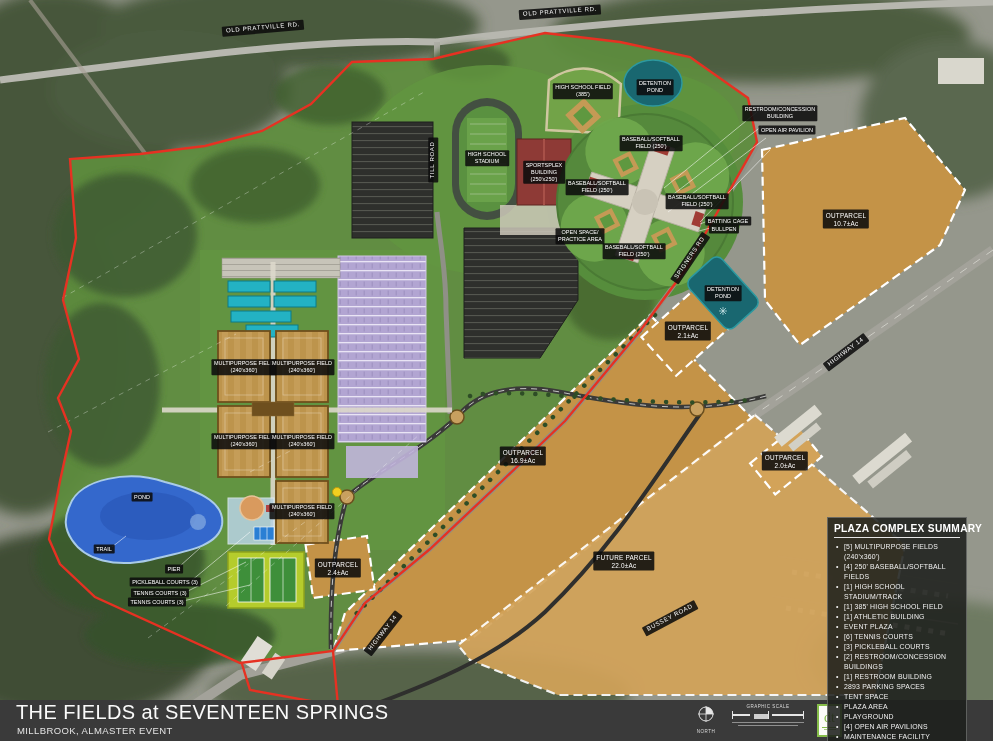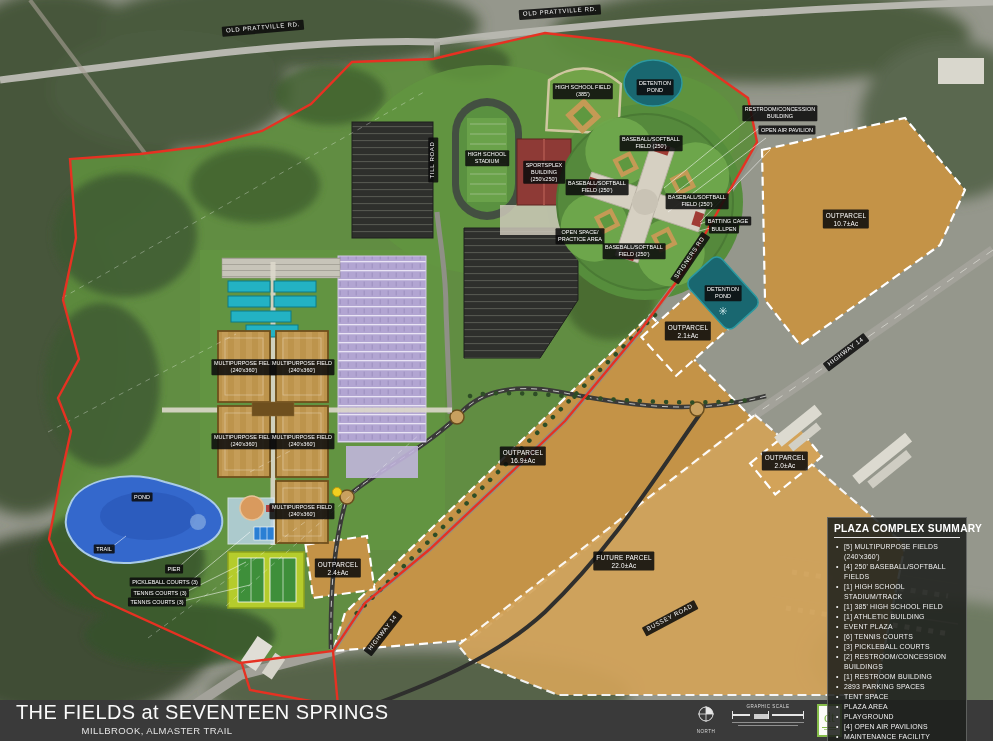--- a/index.html
+++ b/index.html
@@ -15,21 +15,21 @@
   .mlabel.rd{font-size:6px;letter-spacing:.7px;padding:1px 4px;}
   .summary{position:absolute;left:827px;top:517px;width:140px;z-index:6;
            background:rgba(30,32,28,.88);border:1px solid rgba(255,255,255,.28);padding:5px 6px 7px;}
   .summary-title{font-size:10.2px;font-weight:bold;color:#fff;letter-spacing:.3px;white-space:nowrap;
                  border-bottom:1.6px solid #e6e6e6;padding-bottom:3px;margin-bottom:4px;}
   .summary-list{margin:0;padding:0;list-style:none;}
   .summary-list li{font-size:6.9px;color:#f0f0f0;line-height:1.45;padding-left:10px;position:relative;letter-spacing:.2px;}
   .summary-list li::before{content:"\2022";position:absolute;left:2px;}
   .titlebar{position:absolute;left:0;top:700px;width:852px;height:41px;background:#3a3a3a;color:#f2f2f2;}
   .tb-title{position:absolute;left:16px;top:1px;font-size:20px;letter-spacing:.4px;color:#fafafa;white-space:nowrap;}
-  .tb-sub{position:absolute;left:17px;top:25px;width:280px;display:flex;justify-content:center;
+  .tb-sub{position:absolute;left:17px;top:25px;width:280px;display:flex;justify-content:flex-start;
           font-size:9.5px;color:#e4e4e4;letter-spacing:.4px;}
   .tb-right{position:absolute;right:10px;top:4px;display:flex;align-items:flex-start;gap:9px;}
   .north-block{width:26px;text-align:center;color:#ddd;}
   .north-block .nlabel{font-size:4.5px;letter-spacing:.5px;margin-top:1px;}
   .scale-block{width:80px;color:#ddd;text-align:center;}
   .scale-block .slabel{font-size:4.5px;letter-spacing:.5px;margin-bottom:2px;}
   .scale-bars{position:relative;height:8px;margin:0 4px;}
   .scale-bars .bar{position:absolute;top:3px;height:1.6px;background:#e6e6e6;}
   .scale-bars .tick{position:absolute;top:0;width:1px;height:8px;background:#e6e6e6;}
   .scale-bars .blockseg{position:absolute;top:3px;height:5px;background:#cfcfcf;}
@@ -461,21 +461,21 @@
           <li>[4] OPEN AIR PAVILIONS</li>
           <li>MAINTENANCE FACILITY</li>
         </ul>
     </div>
   </div>
 
   <div class="titlebar">
     <div class="tb-title">THE FIELDS at SEVENTEEN SPRINGS</div>
     <div class="tb-sub">
       <span>MILLBROOK, AL</span>
-      <span>MASTER TRAIL</span>
+      <span>MASTER EVENT</span>
     </div>
     <div class="tb-right">
       <div class="north-block">
         <svg width="20" height="20" viewBox="0 0 20 20">
           <circle cx="10" cy="10" r="7" fill="none" stroke="#e6e6e6" stroke-width="1"></circle>
           <path d="M10,2 V18 M2,10 H18" stroke="#e6e6e6" stroke-width=".8"></path>
           <path d="M10,10 L10,3 A7,7 0 0 1 17,10 Z" fill="#e6e6e6"></path>
         </svg>
         <div class="nlabel">NORTH</div>
       </div>

